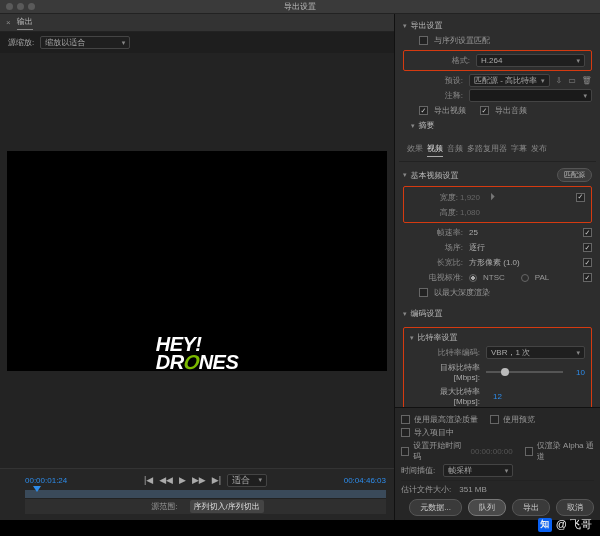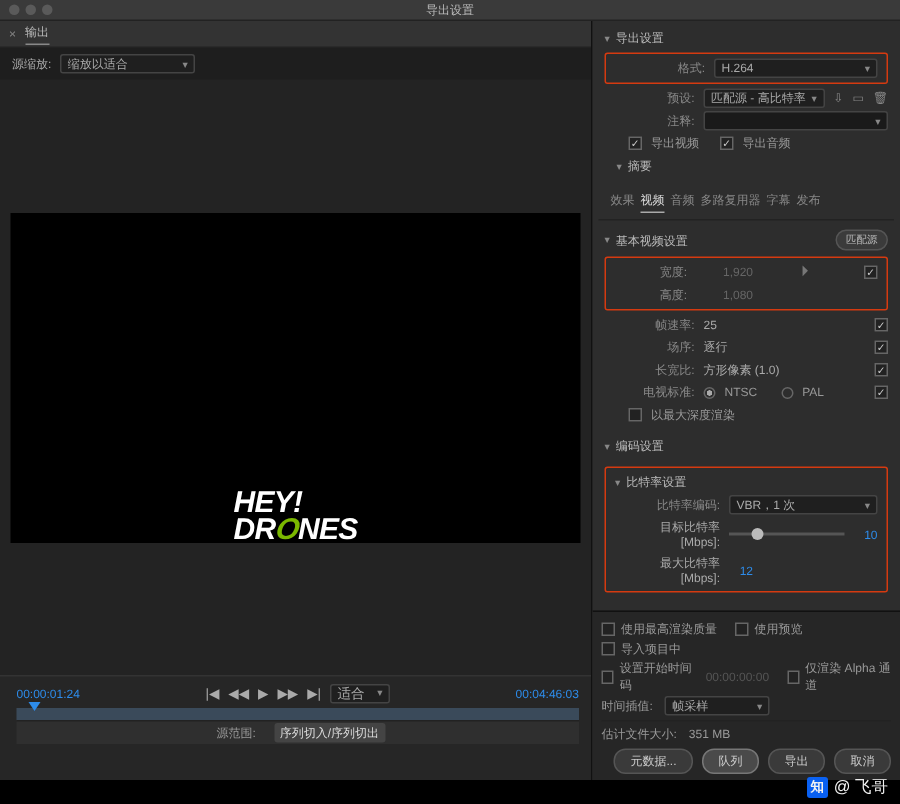--- a/index.html
+++ b/index.html
@@ -24,21 +24,21 @@
   .left{width:395px;background:var(--panel2);display:flex;flex-direction:column;border-right:1px solid #111;}
   .lhead{height:18px;background:#333;display:flex;align-items:center;padding:0 6px;gap:6px;border-bottom:1px solid #222;}
   .tab{font-size:8px;color:#bbb;border-bottom:1px solid #888;padding-bottom:2px;}
   .row{display:flex;align-items:center;gap:6px;padding:4px 8px;font-size:8px;color:#aaa;}
   .dd{background:#1f1f1f;height:13px;min-width:70px;border:1px solid #444;display:flex;align-items:center;padding:0 4px;justify-content:space-between;color:#aaa;border-radius:2px;}
   .dd::after{content:"▾";font-size:7px;color:#888;}
   .preview-area{flex:1;display:flex;align-items:center;justify-content:center;background:#232323;position:relative;}
   .video{width:380px;height:220px;background:#000;display:flex;align-items:flex-end;justify-content:center;}
   .logo{color:#fff;font-weight:800;font-style:italic;font-size:20px;line-height:0.9;letter-spacing:-0.5px;text-align:left;}
   .logo .o{color:#7bb800;display:inline-block;transform:skewX(-10deg);}
-  .timeline{height:70px;background:#262626;border-top:1px solid #333;padding:4px 8px 0 11px;}
+  .timeline{height:52px;background:#262626;border-top:1px solid #333;padding:4px 8px 0 25px;}
   .tlrow{display:flex;align-items:center;justify-content:space-between;height:14px;font-size:8px;color:#2d8ceb;}
   .tlctrl{display:flex;gap:6px;color:#aaa;align-items:center;}
   .tlctrl span{font-size:9px;}
   .track{height:8px;background:#3a4a5a;margin-top:3px;position:relative;}
   .track::before{content:"";position:absolute;left:8px;top:-4px;width:0;height:0;border-left:4px solid transparent;border-right:4px solid transparent;border-top:6px solid #2d8ceb;}
   .stab{height:16px;background:#2f2f2f;display:flex;align-items:center;justify-content:center;gap:8px;border-top:1px solid #222;}
   .stab span{font-size:8px;color:#999;padding:1px 4px;}
   .stab .on{background:#444;color:#ddd;border-radius:2px;}
   
   .right{flex:1;background:#2d2d2d;overflow:hidden;display:flex;flex-direction:column;}
@@ -62,21 +62,21 @@
   .knob{position:absolute;top:-3px;width:8px;height:8px;border-radius:50%;background:#bbb;}
   .sval{width:16px;text-align:right;color:#2d8ceb;}
   .footer{border-top:1px solid #111;padding:4px 6px;background:#262626;}
   .fchk{display:flex;align-items:center;gap:4px;font-size:8px;color:#999;margin:2px 0;}
   .btns{display:flex;gap:6px;justify-content:flex-end;margin-top:4px;}
   .btn{background:#3a3a3a;border:1px solid #555;color:#ccc;font-size:8px;padding:2px 10px;border-radius:8px;}
   .btn.primary{background:#4a4a4a;border:1px solid #777;}
   .watermark{position:absolute;right:8px;bottom:4px;color:#fff;font-size:11px;display:flex;align-items:center;gap:4px;opacity:.95;}
   .zhi{background:#0a66ff;color:#fff;width:14px;height:14px;display:flex;align-items:center;justify-content:center;font-weight:bold;border-radius:2px;font-size:9px;}
   .icons{display:flex;gap:6px;margin-left:auto;color:#888;}
-  .whrow{display:flex;align-items:center;gap:24px;padding:2px 4px 2px 20px;}
+  .whrow{display:flex;align-items:center;gap:2px;padding:2px 4px 2px 20px;}
   .whrow label{width:32px;text-align:right;color:#888;font-size:8px;}
   .whval{color:#666;font-size:8px;width:24px;}
   .linkicon{font-size:10px;color:#777;}
   .radio{width:8px;height:8px;border:1px solid #666;border-radius:50%;display:inline-block;}
   .radio.on{background:radial-gradient(circle,#aaa 0 40%,transparent 45%);}
   .endchk{margin-left:auto;}
   .sep{height:1px;background:#222;margin:3px 0;}
 </style>
 </head>
 <body>
@@ -131,20 +131,24 @@
           <span>源范围:</span>
           <span class="on">序列切入/序列切出</span>
         </div>
       </div>
     </div>
 
     <div class="right">
       <div class="rscroll">
         <div class="sec">
           <div class="sechead">导出设置</div>
+          <div class="kv">
+              <span class="chk"></span>
+              <span>与序列设置匹配</span>
+            </div>
           <div class="hl">
             <div class="kv">
                 <label>格式:</label>
               <div class="dd" style="flex:1">
                   <span>H.264</span>
                 </div>
             </div>
           </div>
           <div class="kv">
               <label>预设:</label>

